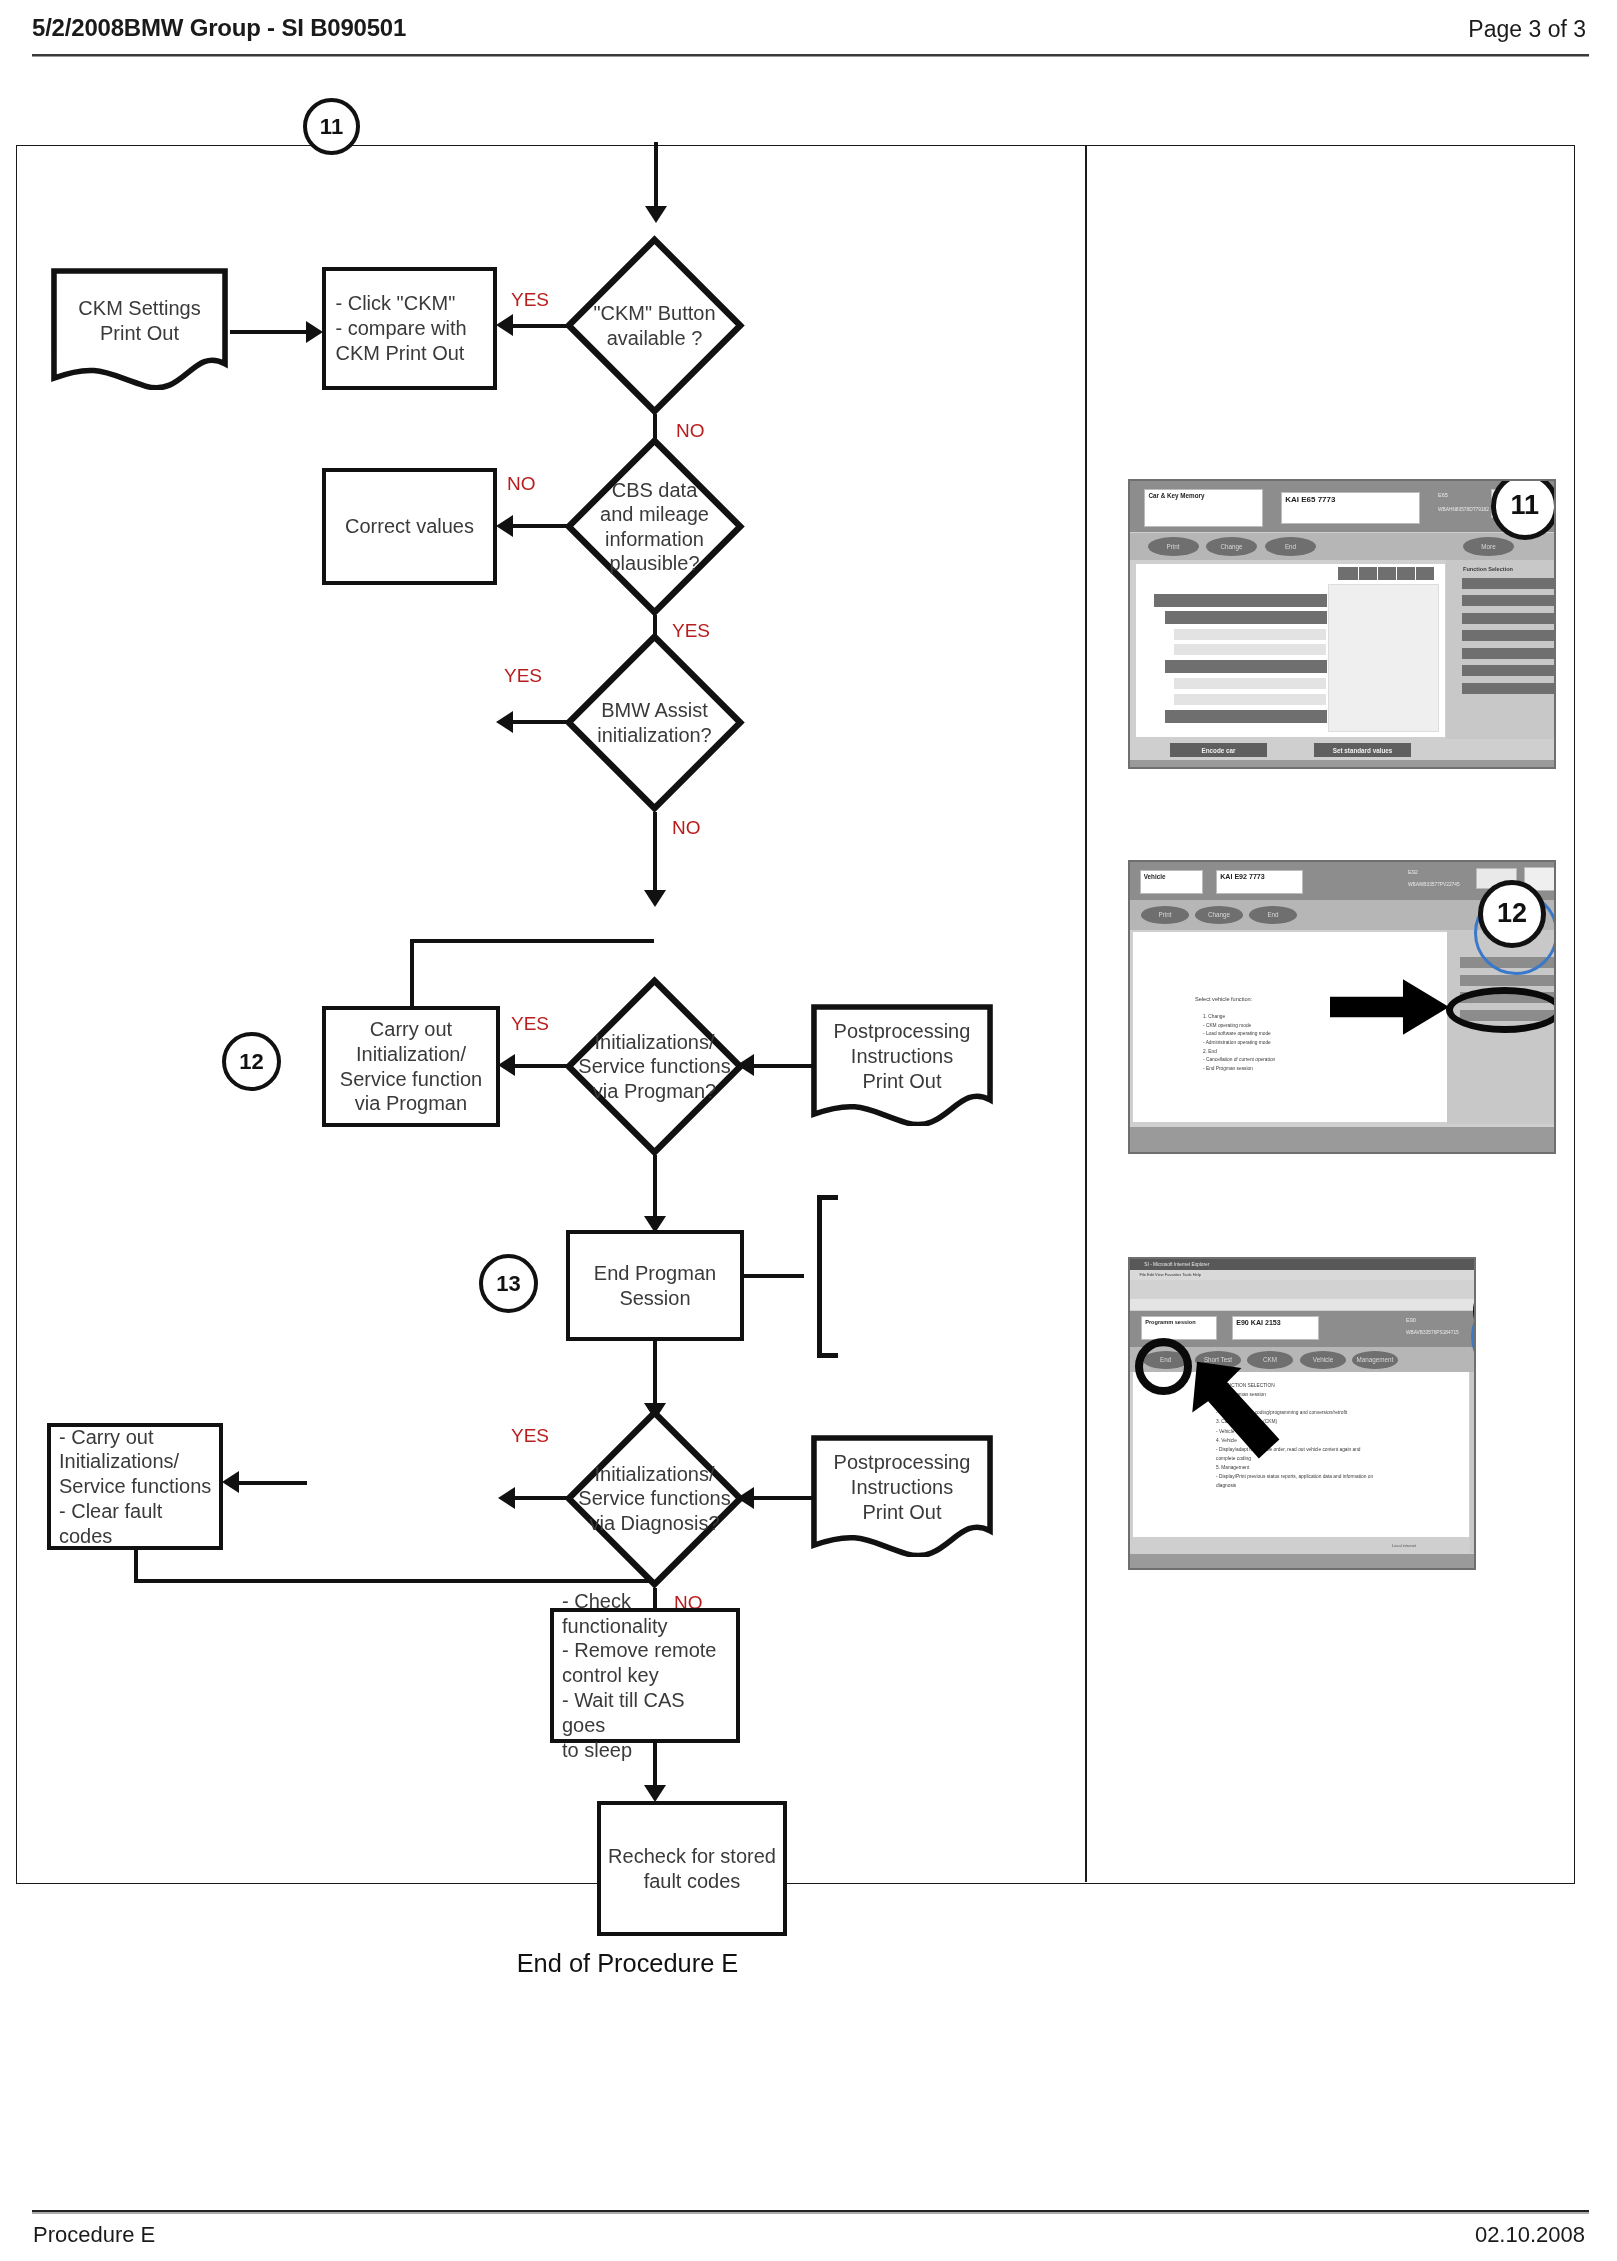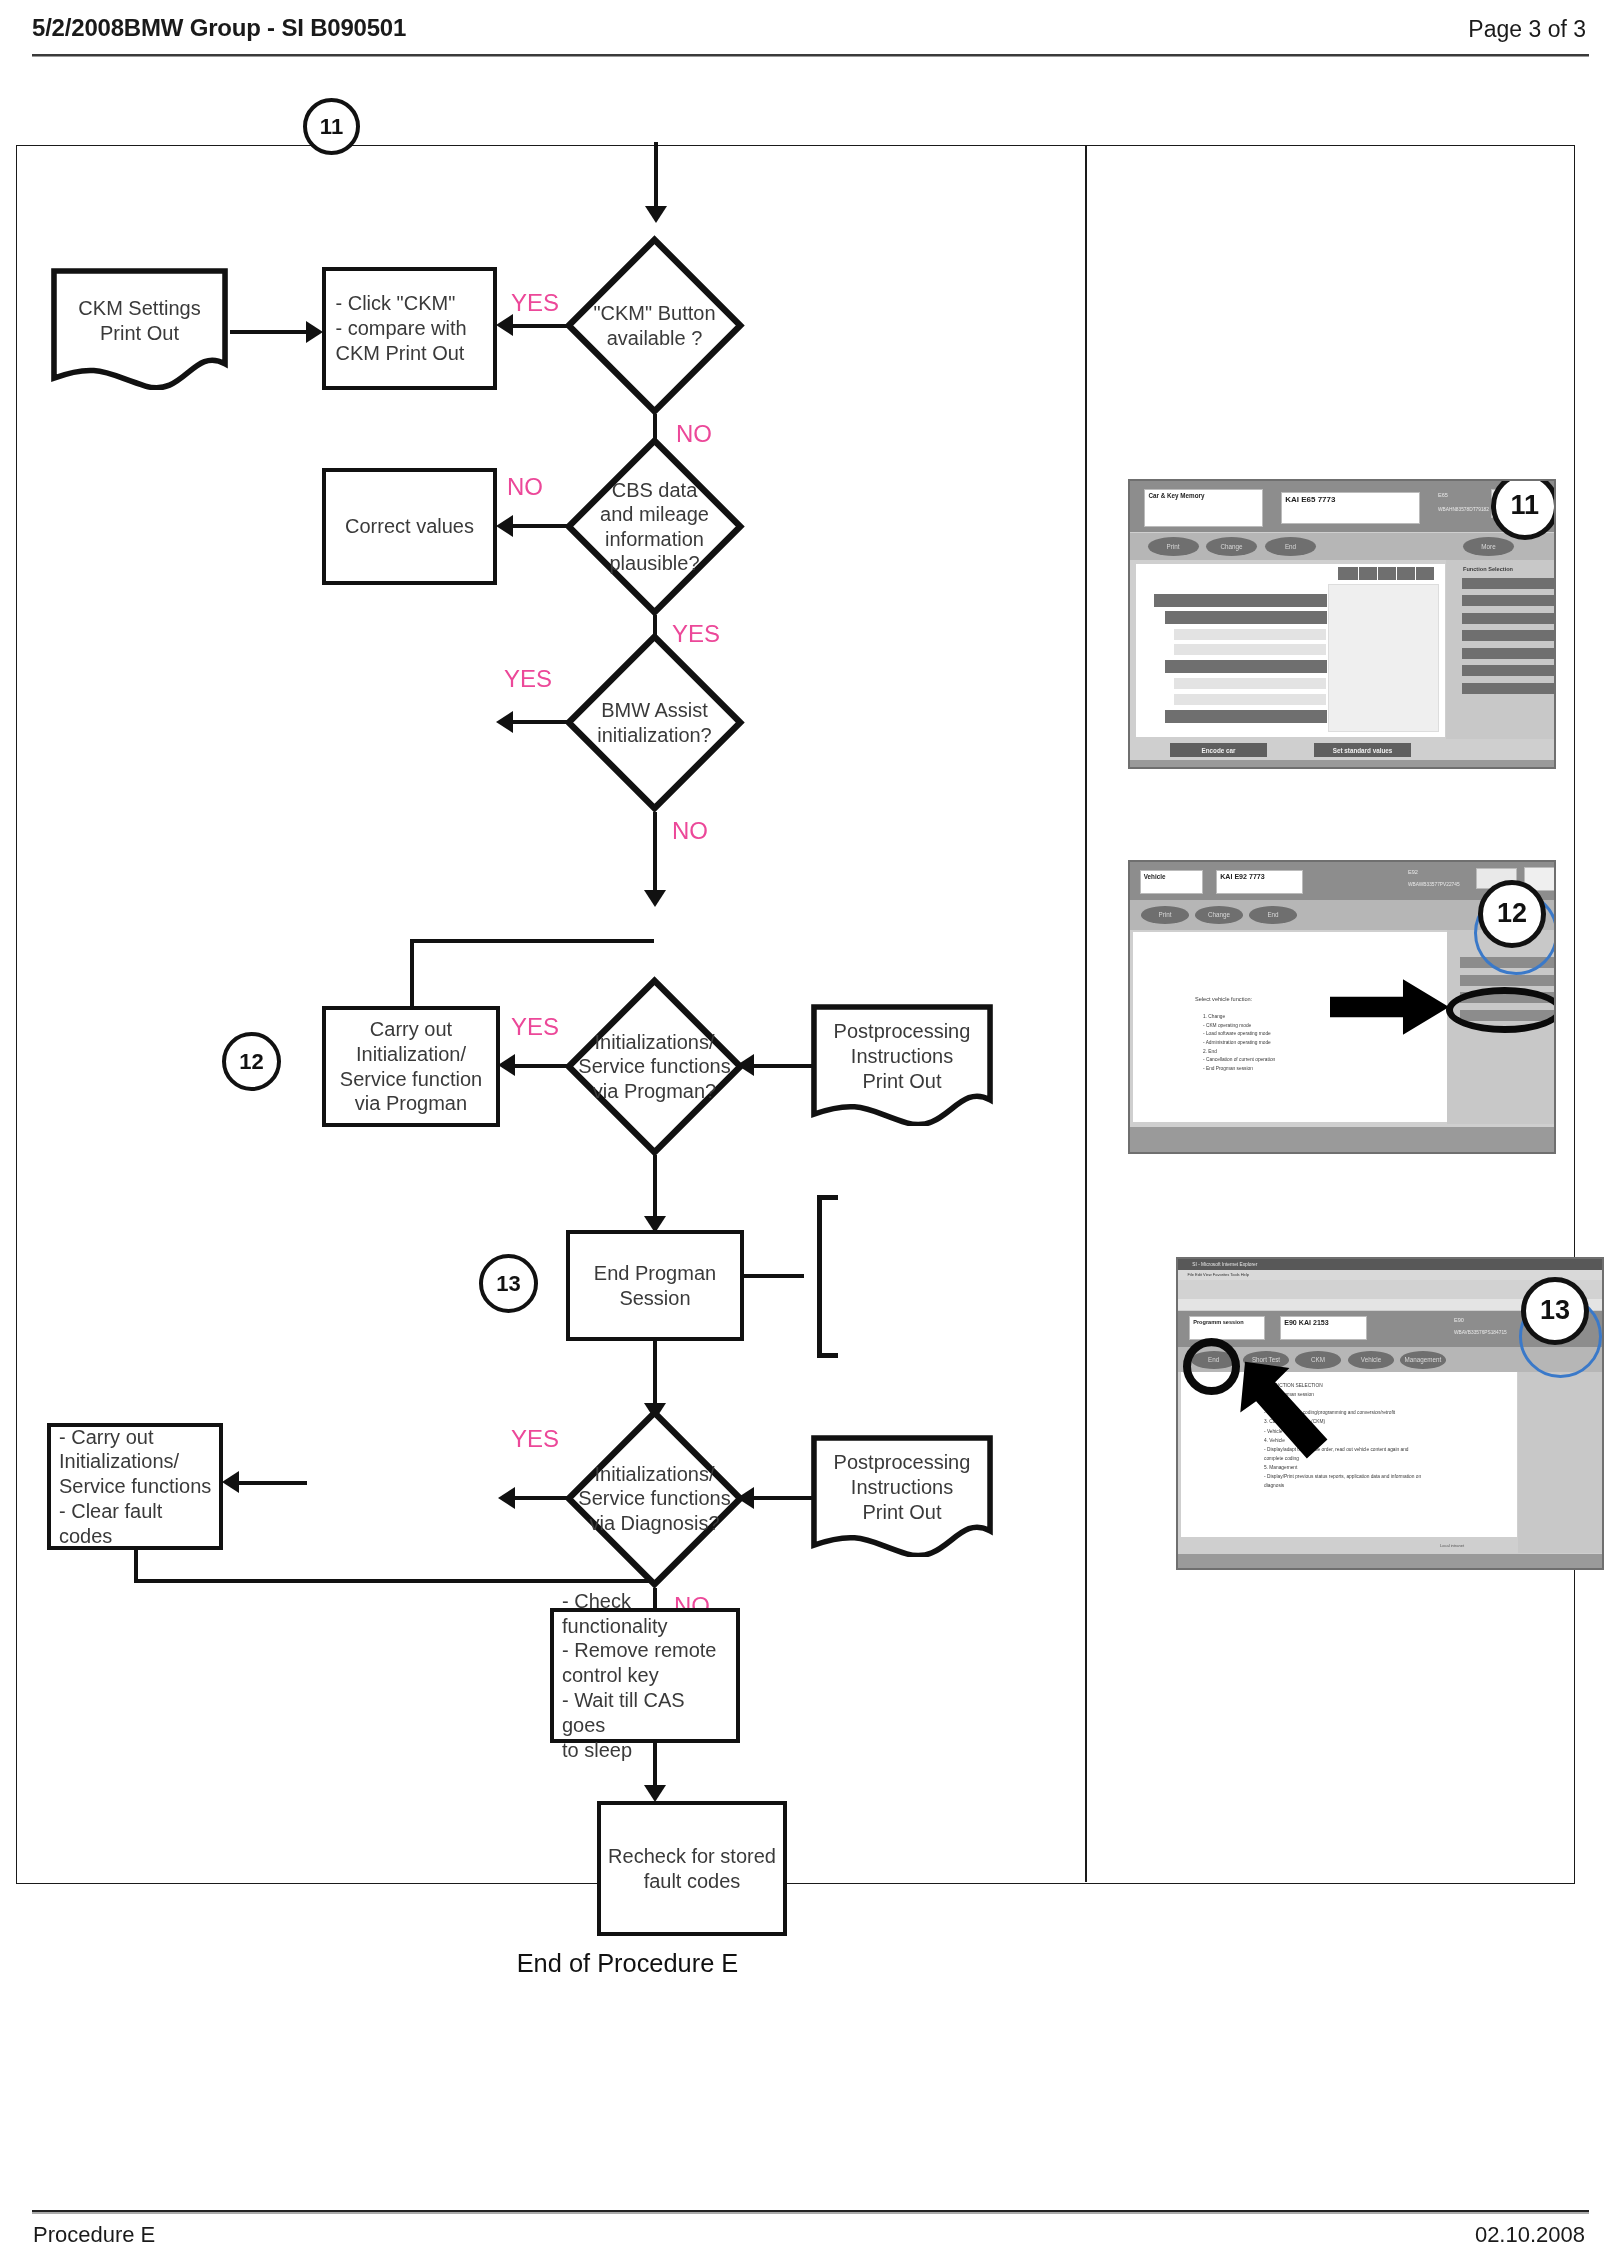--- a/index.html
+++ b/index.html
@@ -87,21 +87,21 @@
 
   .circ {
     position:absolute;
     border:4.8px solid #111; border-radius:50%;
     background:#fff;
     display:flex; align-items:center; justify-content:center;
     font-size:22px; font-weight:bold; color:#111;
   }
 
   .lbl {
-    position:absolute; font-size:24px; color:#ec4899; white-space:nowrap;
+    position:absolute; font-size:19px; color:#b91c1c; white-space:nowrap;
   }
 
   
   .ln { position:absolute; background:#111; }
   .ln.h { height:4px; }
   .ln.v { width:4px; }
 
   .arrowhead { position:absolute; width:0; height:0; }
   .ah-down  { border-left:11px solid transparent; border-right:11px solid transparent; border-top:17.5px solid #111; }
   .ah-left  { border-top:11px solid transparent; border-bottom:11px solid transparent; border-right:17.5px solid #111; }
@@ -480,21 +480,21 @@
       <polygon points="0,22 92,22 92,0 150,35 92,70 92,48 0,48" fill="#000"></polygon>
     </svg>
     <div class="black-oval" style="left:316px; top:125px; width:117px; height:46px;"></div>
     <div class="blue-ring" style="left:344px; top:28.6px; width:84px; height:84px;"></div>
 
     <div class="callout" style="left:348px; top:17.5px; width:68px; height:68px;">
       <span>12</span>
     </div>
   </div>
 
-  <div class="shot" style="left:1111px; top:1111px; width:428px; height:313px;margin-left:48px;">
+  <div class="shot" style="left:1111px; top:1111px; width:348px; height:313px;">
     <div style="position:absolute; left:0; top:0; right:0; height:11px; background:#585858;"></div>
     <div class="txt" style="left:14.3px; top:2.4px; font-size:4.8px; color:#e6e6e6;">SI - Microsoft Internet Explorer</div>
     <div class="menu-strip" style="top:11px; height:10.3px;"></div>
     <div class="txt" style="left:9.5px; top:12.7px; font-size:4px; color:#333;">File   Edit   View   Favorites   Tools   Help</div>
     <div class="menu-strip" style="top:21.4px; height:19px; background:#d2d2d2;"></div>
     <div class="menu-strip" style="top:40px; height:11px; background:#e4e4e4;"></div>
 
     <div class="titlebar" style="top:52px; height:36px; background:#8d8d8d;"></div>
     <div class="tb-field" style="left:11px; top:57px; width:76px; height:24px; font-size:5.6px;">Programm session</div>
     <div class="tb-field" style="left:102px; top:57px; width:87px; height:24px; font-size:7.1px;">E90 KAI 2153</div>

